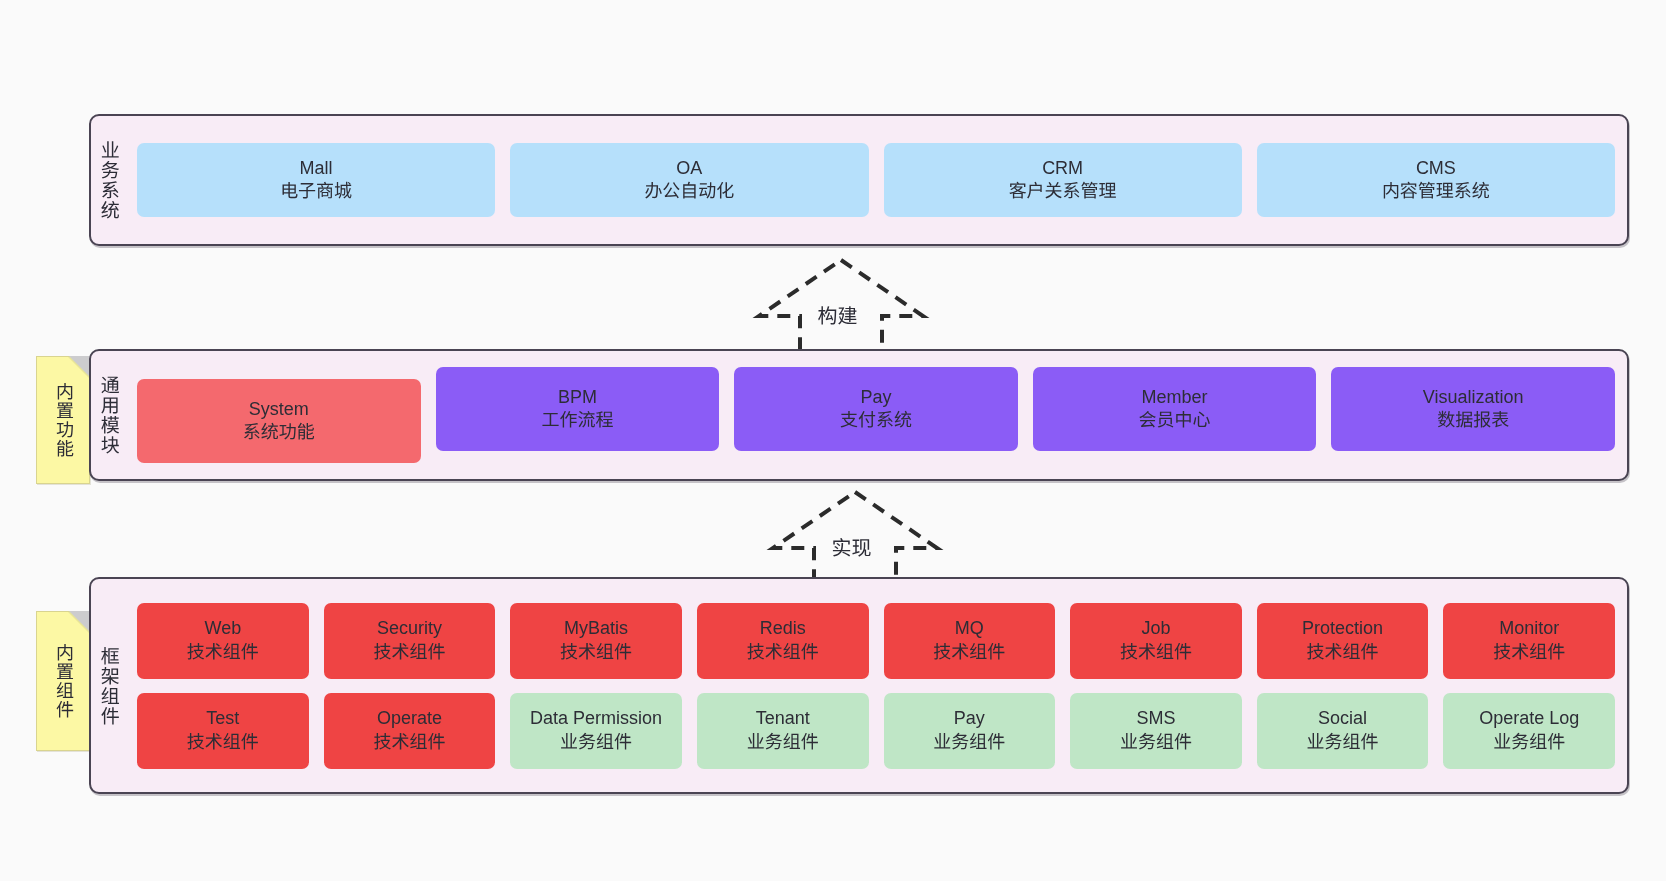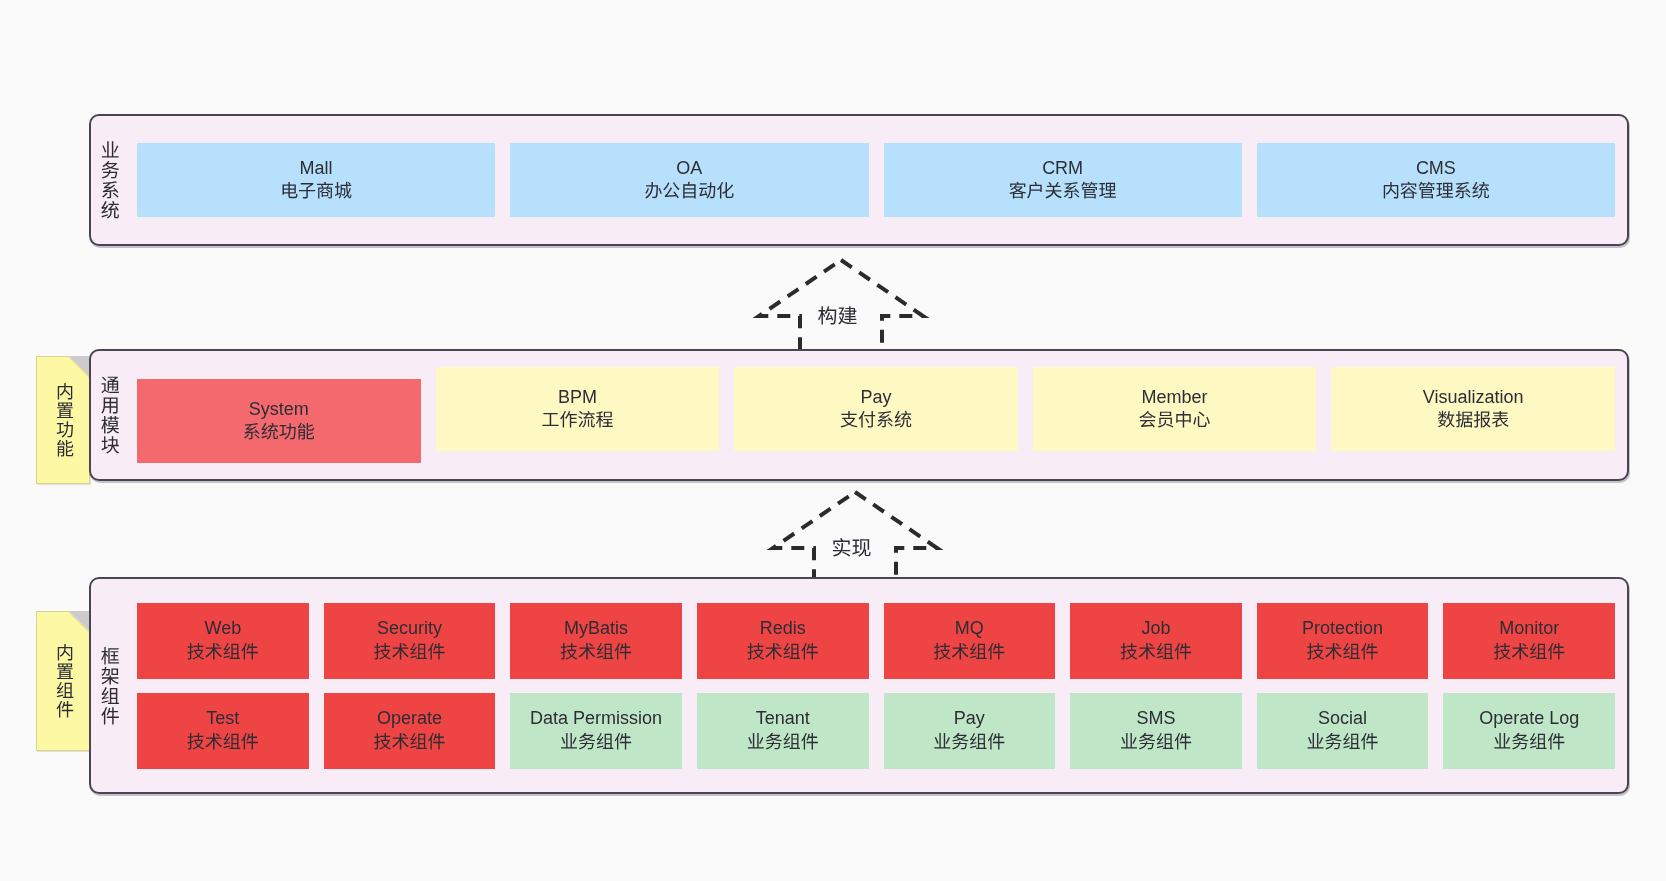--- a/index.html
+++ b/index.html
@@ -65,39 +65,39 @@
   .card-row {
     display: flex;
     flex-direction: row;
     align-items: stretch;
     gap: 15px;
   }
 
   .card {
     flex: 1 1 0;
     box-sizing: border-box;
-    border-radius: 0;
+    border-radius: 7px;
     display: flex;
     flex-direction: column;
     align-items: center;
     justify-content: center;
     text-align: center;
     font-size: 18px;
     line-height: 1.30;
     color: #2d2d36;
     padding: 4px 6px;
     min-width: 0;
   }
   .card .en { white-space: normal; }
   .card .cn { white-space: nowrap; }
 
   
   .c-blue       { background: #b6e0fb; }
   .c-red        { background: #f4696e; margin-top: 12px; }
-  .c-pink       { background: #fef9c3; }
+  .c-pink       { background: #8b5cf6; }
   .c-green      { background: #ef4444; }
   .c-lightgreen { background: #bfe6c6; }
 
   
   .band-biz   { left: 89px;  top: 114px; width: 1540px; height: 132px; }
   .band-biz   .card { height: 74px; }
 
   .band-mod   { left: 89px;  top: 349px; width: 1540px; height: 132px; }
   .band-mod   .card { height: 84px; }
 

